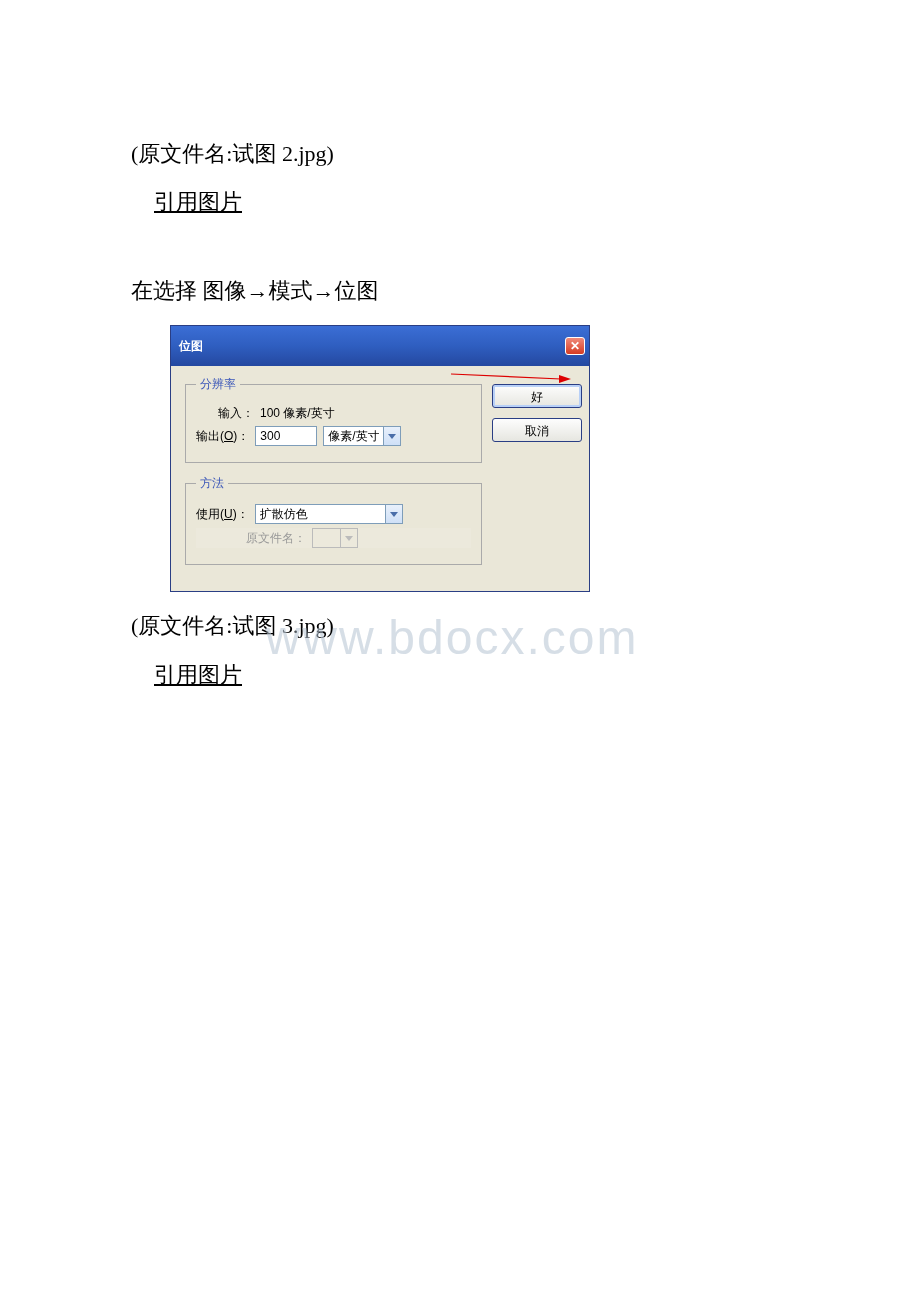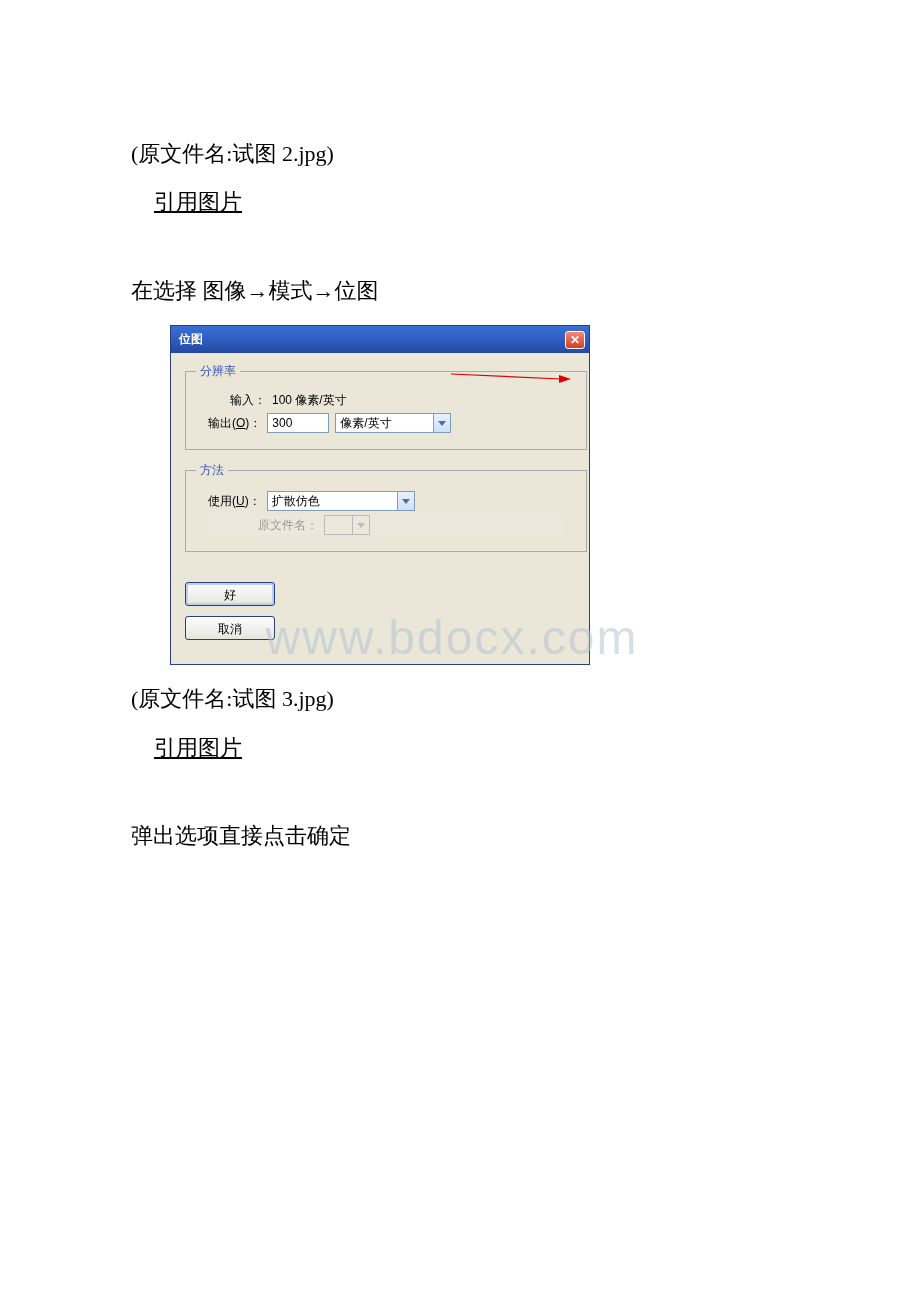--- a/index.html
+++ b/index.html
@@ -28,21 +28,21 @@
   .dialog-wrap {
     width: 420px;
     margin: 10px 0 10px 60px;
     border: 1px solid #2a3e84;
     background: #eae7d8;
     font-family: "Microsoft YaHei", "SimSun", sans-serif;
     font-size: 12px;
     position: relative;
   }
   .titlebar {
-    height: 27px;
+    height: 40px;
     background: linear-gradient(to bottom, #3b6ed5 0%, #2f5ec0 50%, #2448a0 100%);
     display: flex;
     align-items: center;
     padding: 0 4px 0 8px;
     color: #fff;
     font-weight: bold;
     position: relative;
   }
   .titlebar .title-text { flex: 1; }
   .close-btn {
@@ -54,42 +54,41 @@
     color: #fff;
     font-weight: bold;
     font-size: 12px;
     line-height: 1;
     cursor: pointer;
   }
   .dlg-body {
     display: flex;
     padding: 10px 2px 14px 14px;
     gap: 10px;
-    flex-direction: column;
   }
   .dlg-left { flex: 1; }
   .dlg-right { width: 95px; padding-top: 8px; }
 
   fieldset.grp {
     border: 1px solid #aaa;
     border-radius: 0;
     margin: 0 0 12px 0;
     padding: 8px 10px 12px 10px;
     background: #eae7d8;
   }
   fieldset.grp legend {
     color: #3a56b8;
     font-size: 12px;
     padding: 0 4px;
   }
   .row {
     display: flex;
     align-items: center;
     gap: 6px;
-    margin: 4px 12px;
+    margin: 4px 0;
     color: #000;
   }
   .lbl { white-space: nowrap; }
   .underline { text-decoration: underline; }
   .txt-input {
     height: 20px;
     border: 1px solid #7e9db9;
     background: #fff;
     padding: 0 4px;
     font-size: 12px;
@@ -198,21 +197,21 @@
           <div class="row" style="padding-left:22px">
             <span class="lbl">输入：</span>
             <span class="static-text">100 像素/英寸</span>
           </div>
           <div class="row">
             <span class="lbl">
               <span>输出(</span><span class="underline">O</span><span>)：</span>
             </span>
             <input class="txt-input w60" value="300" style="">
             <span class="combo">
-              <input class="txt-input" style="width: 98px;" readonly="" value="像素/英寸">
+              <input class="txt-input" style="width: 60px; text-align: right;" readonly="" value="像素/英寸">
               <span class="dd">
                   <span class="chev"></span>
                 </span>
             </span>
           </div>
         </fieldset>
 
         <fieldset class="grp">
           <legend>方法</legend>
           <div class="row">
@@ -241,16 +240,15 @@
       <div class="dlg-right">
         <button class="btn primary">好</button>
         <button class="btn">取消</button>
       </div>
     </div>
   </div>
 
   <div class="para indent2">(原文件名:试图 3.jpg)</div>
   <div class="para indent">引用图片</div>
   <div style="height:40px"></div>
-  <div class="para indent2">弹出选项直接点击确定</div>
 
   <div class="watermark">www.bdocx.com</div>
 </div>
 
 </body></html>

